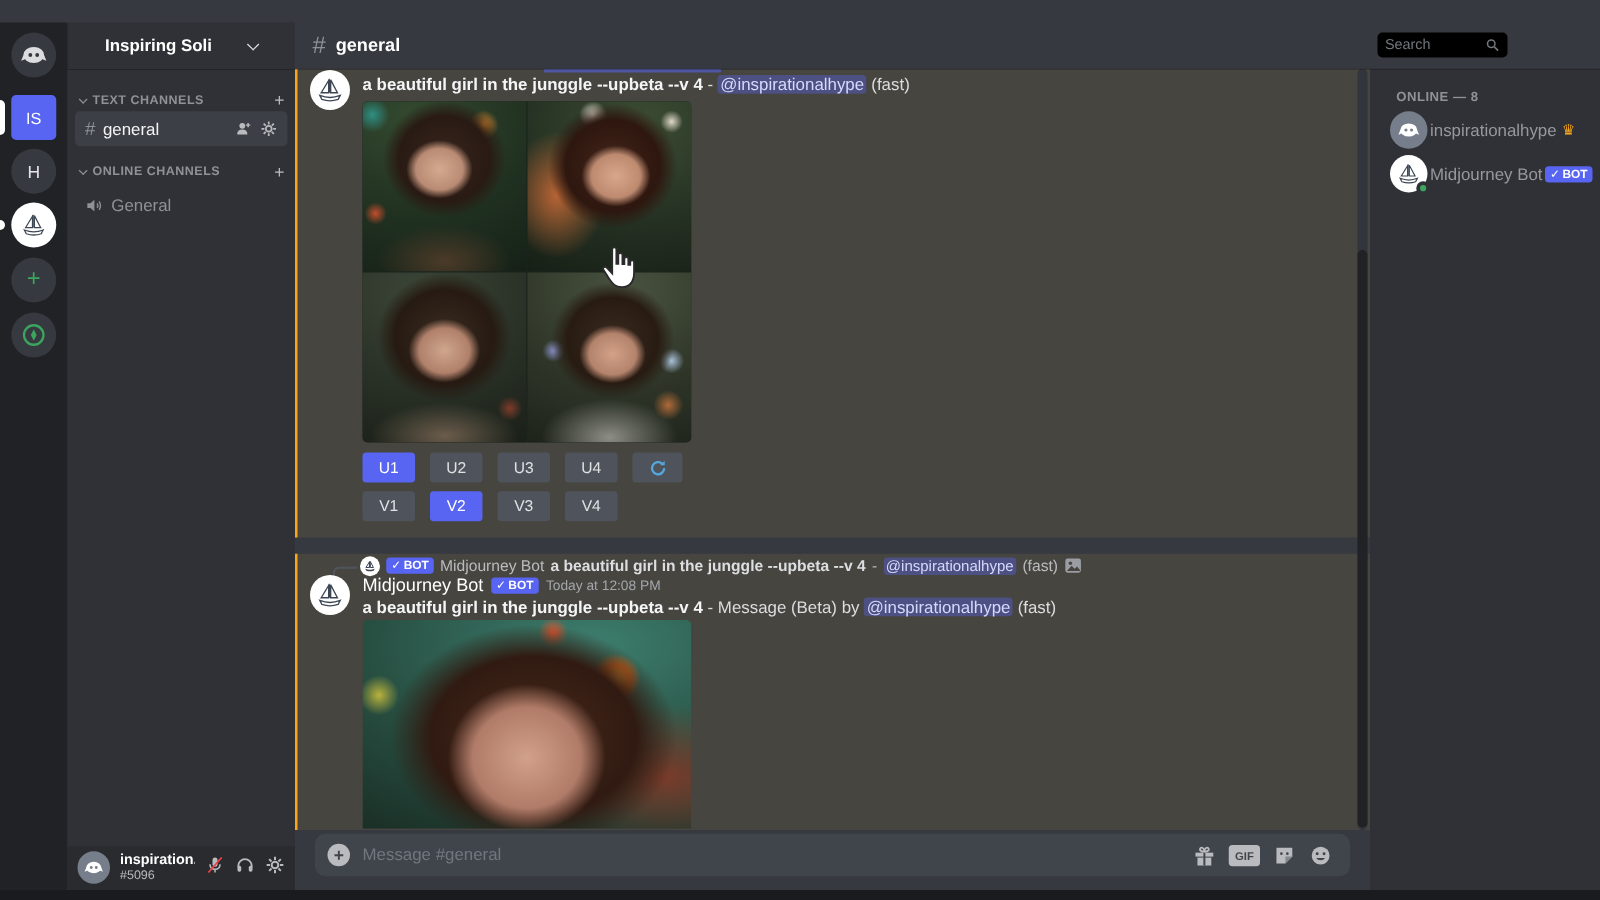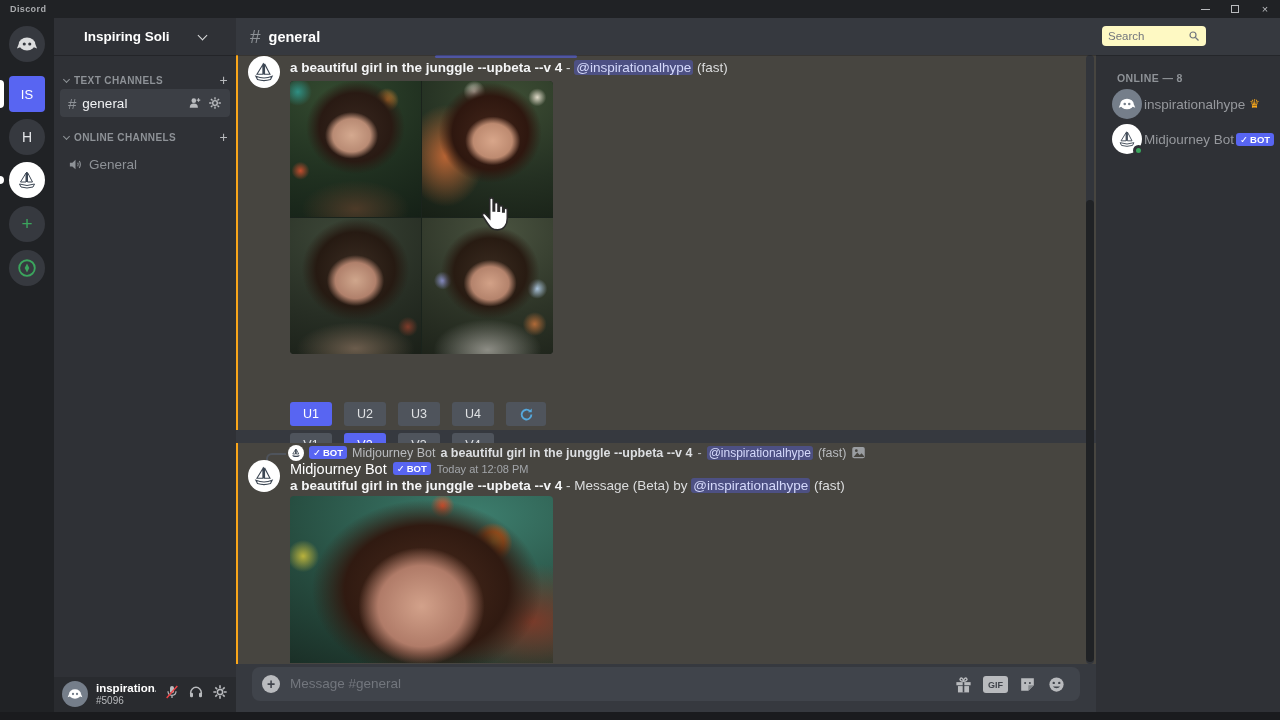--- a/index.html
+++ b/index.html
@@ -57,21 +57,21 @@
              white-space:nowrap; overflow:hidden; }
   .up-tag  { position:absolute; left:42px; top:18px; font-size:10px; color:#b9bbbe; }
   .up-icons { position:absolute; right:8px; top:7px; display:flex; gap:8px; }
 
   
   .chat-header { position:absolute; left:236px; top:18px; width:1044px; height:37px; background:#36393f;
                  display:flex; align-items:center; box-shadow:0 1px 0 rgba(0,0,0,.22); z-index:40; }
   .hdr-hash { margin-left:14px; font-size:19px; color:#8e9297; font-weight:400; }
   .hdr-title { margin-left:8px; font-size:14.5px; font-weight:bold; color:#fff; }
   .hicon { position:absolute; top:26px; width:20px; height:20px; display:flex; align-items:center; justify-content:center; }
-  .searchbox { position:absolute; left:1102px; top:26px; width:104px; height:20px; background:#fef9c3;
+  .searchbox { position:absolute; left:1102px; top:26px; width:104px; height:20px; background:#000000;
                border-radius:4px; display:flex; align-items:center; padding:0 6px; z-index:41; }
   .searchbox span { font-size:11.5px; color:#72767d; }
   .help-circle { position:absolute; left:1251px; top:27px; width:17px; height:17px; border-radius:50%;
                  background:#b9bbbe; color:#2f3136; font-size:11px; font-weight:bold;
                  display:flex; align-items:center; justify-content:center; }
   .threads-hash { font-size:15px; font-weight:bold; color:#b9bbbe; position:relative; }
   .threads-hash::after { content:""; position:absolute; right:-4px; bottom:-1px; width:8px; height:7px;
                          background:#b9bbbe; border-radius:2px; box-shadow:0 0 0 2px #36393f; }
 
   
@@ -124,21 +124,21 @@
   .upscaled-paint { background:
     radial-gradient(ellipse 30% 44% at 50% 66%, #d2a18a 0%, #b07b68 55%, rgba(176,123,104,0) 80%),
     radial-gradient(ellipse 52% 64% at 52% 56%, #4a2b1d 0%, #301a11 60%, rgba(48,26,17,0) 84%),
     radial-gradient(circle 20px at 77% 28%, #f0a83c 0%, #cf6a22 55%, rgba(207,106,34,0) 100%),
     radial-gradient(circle 12px at 58% 6%, #e4552f 0%, rgba(228,85,47,0) 100%),
     radial-gradient(circle 16px at 5% 36%, #b9b23c 0%, rgba(185,178,60,0) 100%),
     radial-gradient(ellipse 50% 46% at 92% 75%, #7a3b2a 0%, rgba(122,59,42,0) 75%),
     radial-gradient(ellipse 140% 120% at 70% 12%, #3d7e6e 0%, #274e41 50%, #17261f 100%); }
 
   
-  .btn-row { position:absolute; left:52px; display:flex; gap:12px;margin-top:40px; }
+  .btn-row { position:absolute; left:52px; display:flex; gap:12px; }
   .row1 { top:307px; } .row2 { top:338px; }
   .mj-btn { width:42px; height:24px; border-radius:3px; background:#4f545c; color:#dfe1e3;
             font-size:12.5px; font-weight:500; display:flex; align-items:center; justify-content:center; border:none; }
   .mj-btn.active { background:#5865f2; color:#fff; }
   .mj-btn.refresh { width:40px; }
 
   
   .reply-spine { position:absolute; left:28px; top:10px; width:20px; height:9px;
                  border-top:2px solid #4f545c; border-left:2px solid #4f545c; border-top-left-radius:6px; }
   .reply-row { position:absolute; left:50px; top:1px; height:17px; display:flex; align-items:center;
@@ -185,34 +185,20 @@
   .scroll-thumb { position:absolute; left:1086px; top:200px; width:8px; height:462px; background:#202225; border-radius:4px; }
   .bottom-strip { position:absolute; left:0; top:712px; width:1280px; height:8px; background:#1a1b1e; }
 
   svg { display:block; }
 </style>
 </head>
 <body>
 
 <div id="app">
 
-  <div class="titlebar">
-    <span class="tb-title">Discord</span>
-    <div class="tb-controls">
-      <div class="tb-btn">
-          <span class="glyph-min"></span>
-        </div>
-      <div class="tb-btn">
-          <span class="glyph-max"></span>
-        </div>
-      <div class="tb-btn">
-          <span>×</span>
-        </div>
-    </div>
-  </div>
 
   <div class="rail">
     <div class="pill-sel"></div>
     <div class="pill-unread"></div>
     <div class="rail-item rail-home">
       <svg width="22" height="22" viewBox="0 0 24 24">
         <ellipse cx="12" cy="12" rx="9" ry="7" fill="#dcddde"></ellipse>
         <path d="M3 12 L1 17 L6 15 Z M21 12 L23 17 L18 15 Z" fill="#dcddde"></path>
         <circle cx="9" cy="12" r="1.7" fill="#36393f"></circle>
           <circle cx="15" cy="12" r="1.7" fill="#36393f"></circle>

